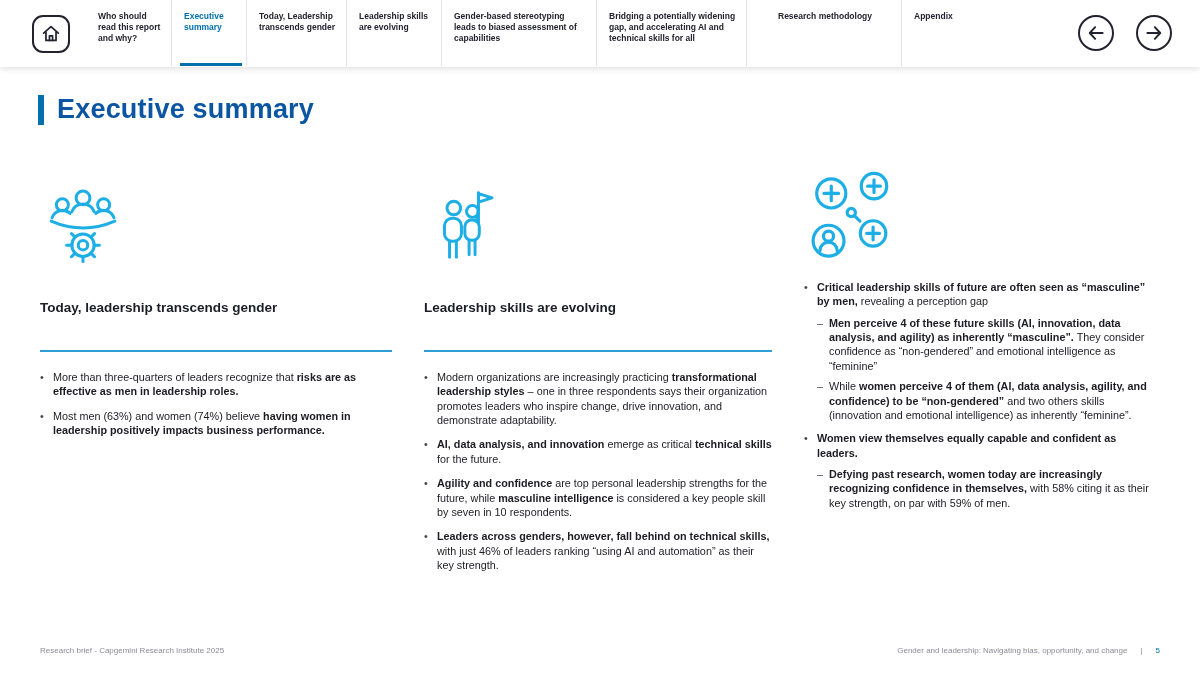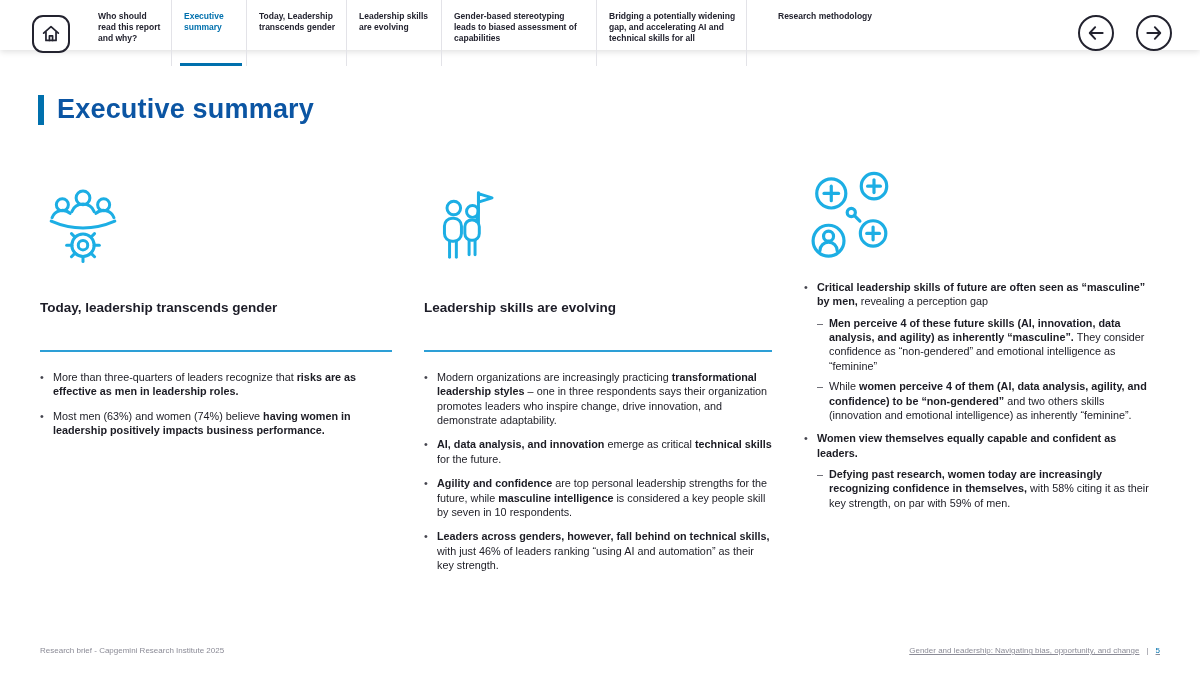--- a/index.html
+++ b/index.html
@@ -7,21 +7,21 @@
   body {
     position: relative;
     background: #ffffff;
     font-family: "Liberation Sans", sans-serif;
     overflow: hidden;
     color: #1c1c24;
   }
 
   
   .navbar {
-    position: absolute; top: 0; left: 0; width: 1200px; height: 50px;
+    position: absolute; top: 0; left: 0; width: 1200px; height: 67px;
     background: #fff;
     box-shadow: 0 2px 6px rgba(0,0,0,0.12);
     z-index: 10;
   }
   .home-btn {
     position: absolute; left: 32px; top: 15px; width: 38px; height: 38px;
     border: 2.5px solid #23232f; border-radius: 11px; background: #fff;
     display: flex; align-items: center; justify-content: center; cursor: pointer;
   }
   .tabs {
@@ -77,21 +77,21 @@
   .bullet.sub { margin-left: 13px; margin-top: -3px; margin-bottom: 9px; }
   .bullet.sub .marker { width: 12px; }
   .b { font-weight: bold; }
 
   
   .footer {
     position: absolute; left: 40px; right: 40px; bottom: 20px;
     display: flex; justify-content: space-between;
     font-size: 8px; color: #8b8b96;
   }
-  .footer-right { display: flex; gap: 7px; align-items: flex-end; text-decoration: underline; }
+  .footer-right { display: flex; gap: 13px; align-items: flex-end; }
   .pagenum { color: #0070ad; }
 </style>
 </head>
 <body>
 
 <header class="navbar">
   <div class="home-btn">
     <svg width="22" height="22" viewBox="0 0 24 24" fill="none" stroke="#23232f" stroke-width="1.9" stroke-linecap="round" stroke-linejoin="round">
       <path d="M4 11 L12 4 L20 11"></path>
       <path d="M6.5 10 V19 H17.5 V10"></path>
@@ -99,20 +99,21 @@
     </svg>
   </div>
   <nav class="tabs">
       <div class="tab"><span>Who should read this report and why?</span></div>
       <div class="tab active"><span>Executive summary</span></div>
       <div class="tab"><span>Today, Leadership transcends gender</span></div>
       <div class="tab"><span>Leadership skills are evolving</span></div>
       <div class="tab"><span>Gender-based stereotyping leads to biased assessment of capabilities</span></div>
       <div class="tab"><span>Bridging a potentially widening gap, and accelerating AI and technical skills for all</span></div>
       <div class="tab"><span>Research methodology</span></div>
+      <div class="tab"><span>Appendix</span></div>
     </nav>
   <div class="nav-arrows">
     <button class="arrow-btn">
       <svg width="20" height="20" viewBox="0 0 24 24" fill="none" stroke="#23232f" stroke-width="2.3" stroke-linecap="round" stroke-linejoin="round">
         <path d="M20 12 H5"></path>
           <path d="M11 5 L4.5 12 L11 19"></path>
       </svg>
     </button>
     <button class="arrow-btn">
       <svg width="20" height="20" viewBox="0 0 24 24" fill="none" stroke="#23232f" stroke-width="2.3" stroke-linecap="round" stroke-linejoin="round">

